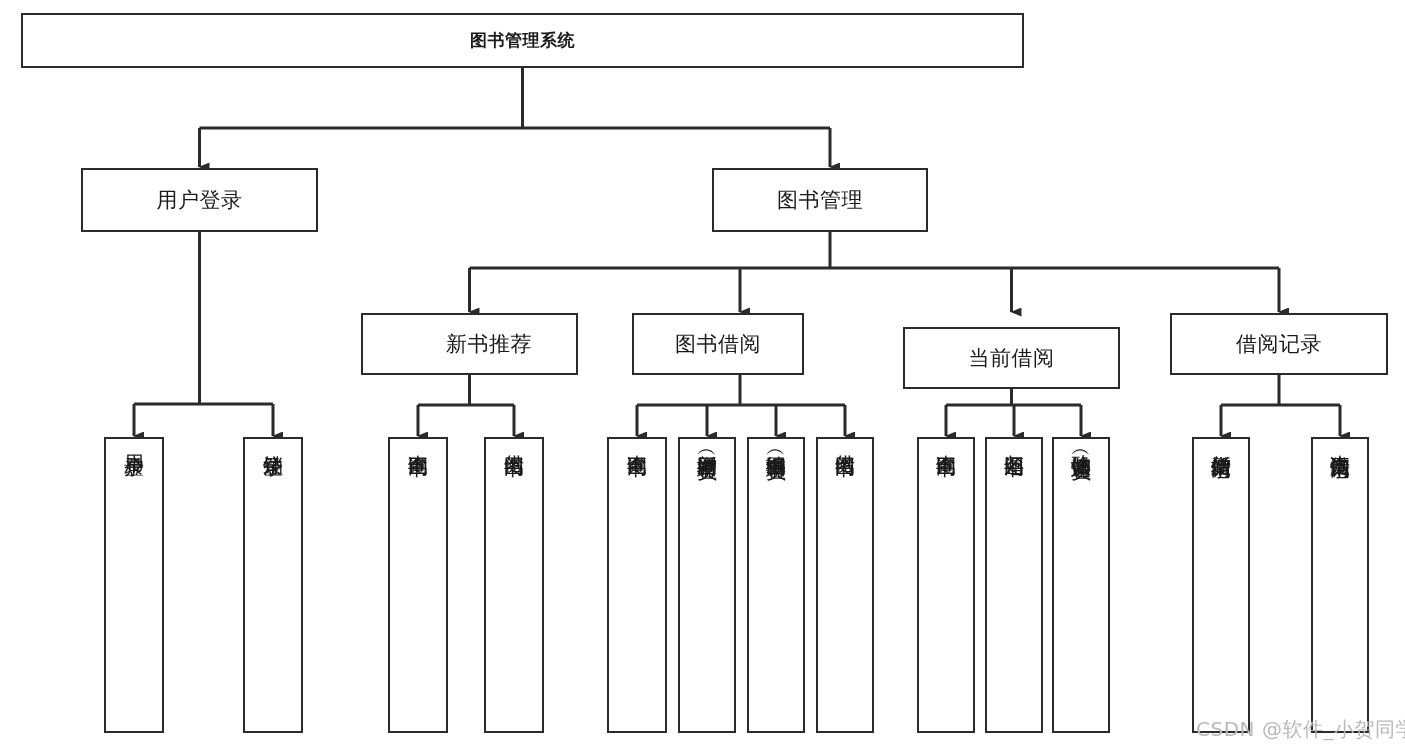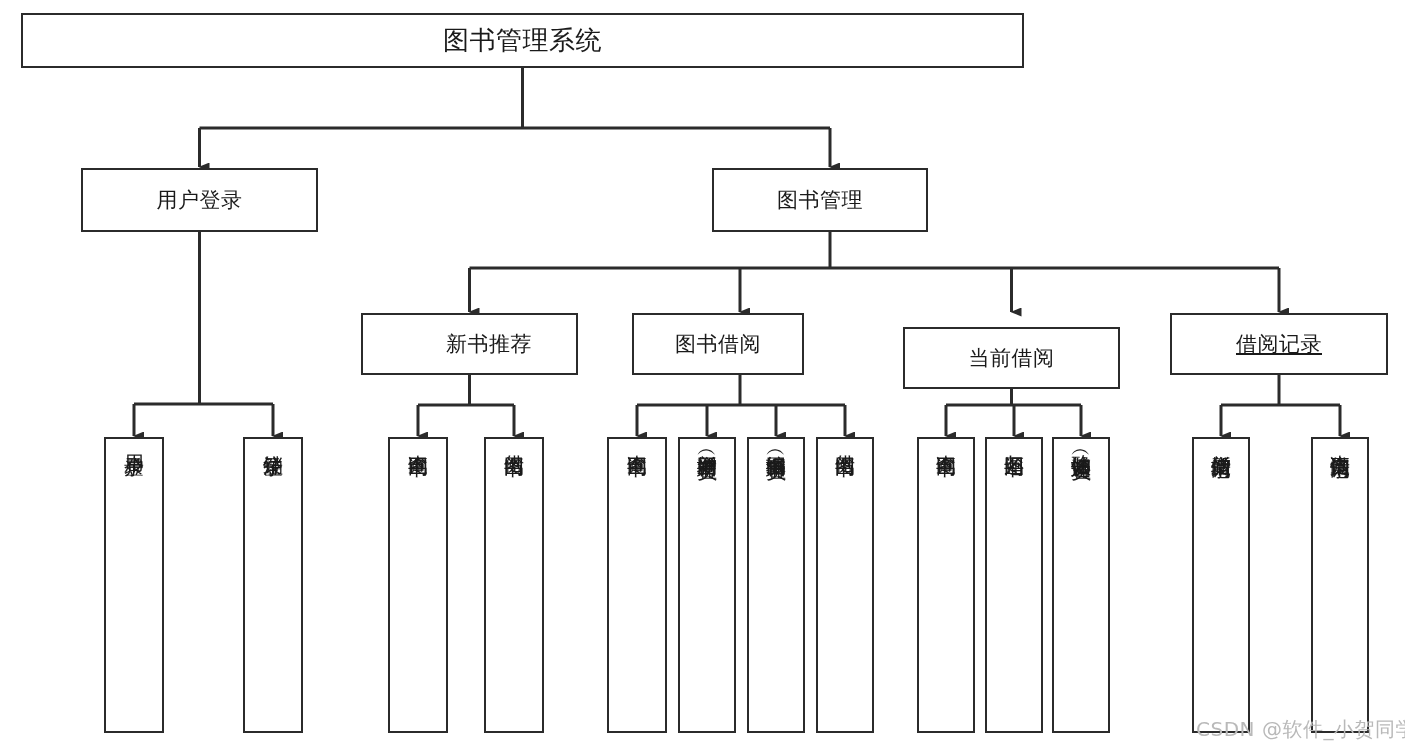--- a/index.html
+++ b/index.html
@@ -41,21 +41,22 @@
     text-align: center;
     line-height: 1.18;
     white-space: nowrap;
   }
   
   .node.horiz .node-label {
     font-size: 21px;
     letter-spacing: 0.5px;
   }
   .node.root .node-label {
-    font-size: 26px;
+    font-size: 17px;
+    font-weight: bold;
   }
   
   .node.vert {
     align-items: flex-start;
     justify-content: center;
     padding-top: 0;
   }
   .node.vert .node-label {
     writing-mode: vertical-rl;
     text-orientation: upright;
@@ -135,21 +136,21 @@
       </div>
       <div class="node horiz" style="left: 361px; top: 313px; width: 217px; height: 62px; padding-left: 39px;">
         <span class="node-label">新书推荐</span>
       </div>
       <div class="node horiz" style="left: 632px; top: 313px; width: 172px; height: 62px;">
         <span class="node-label">图书借阅</span>
       </div>
       <div class="node horiz" style="left: 903px; top: 327px; width: 217px; height: 62px;">
         <span class="node-label">当前借阅</span>
       </div>
-      <div class="node horiz" style="left: 1170px; top: 313px; width: 218px; height: 62px; text-decoration: underline;">
+      <div class="node horiz" style="left: 1170px; top: 313px; width: 218px; height: 62px;">
         <span class="node-label">借阅记录</span>
       </div>
       <div class="node vert" style="left: 104px; top: 437px; width: 60px; height: 296px;">
         <span class="node-label">用户登录</span>
       </div>
       <div class="node vert" style="left: 243px; top: 437px; width: 60px; height: 296px;">
         <span class="node-label">注销登录</span>
       </div>
       <div class="node vert" style="left: 388px; top: 437px; width: 60px; height: 296px;">
         <span class="node-label">查询图书</span>

